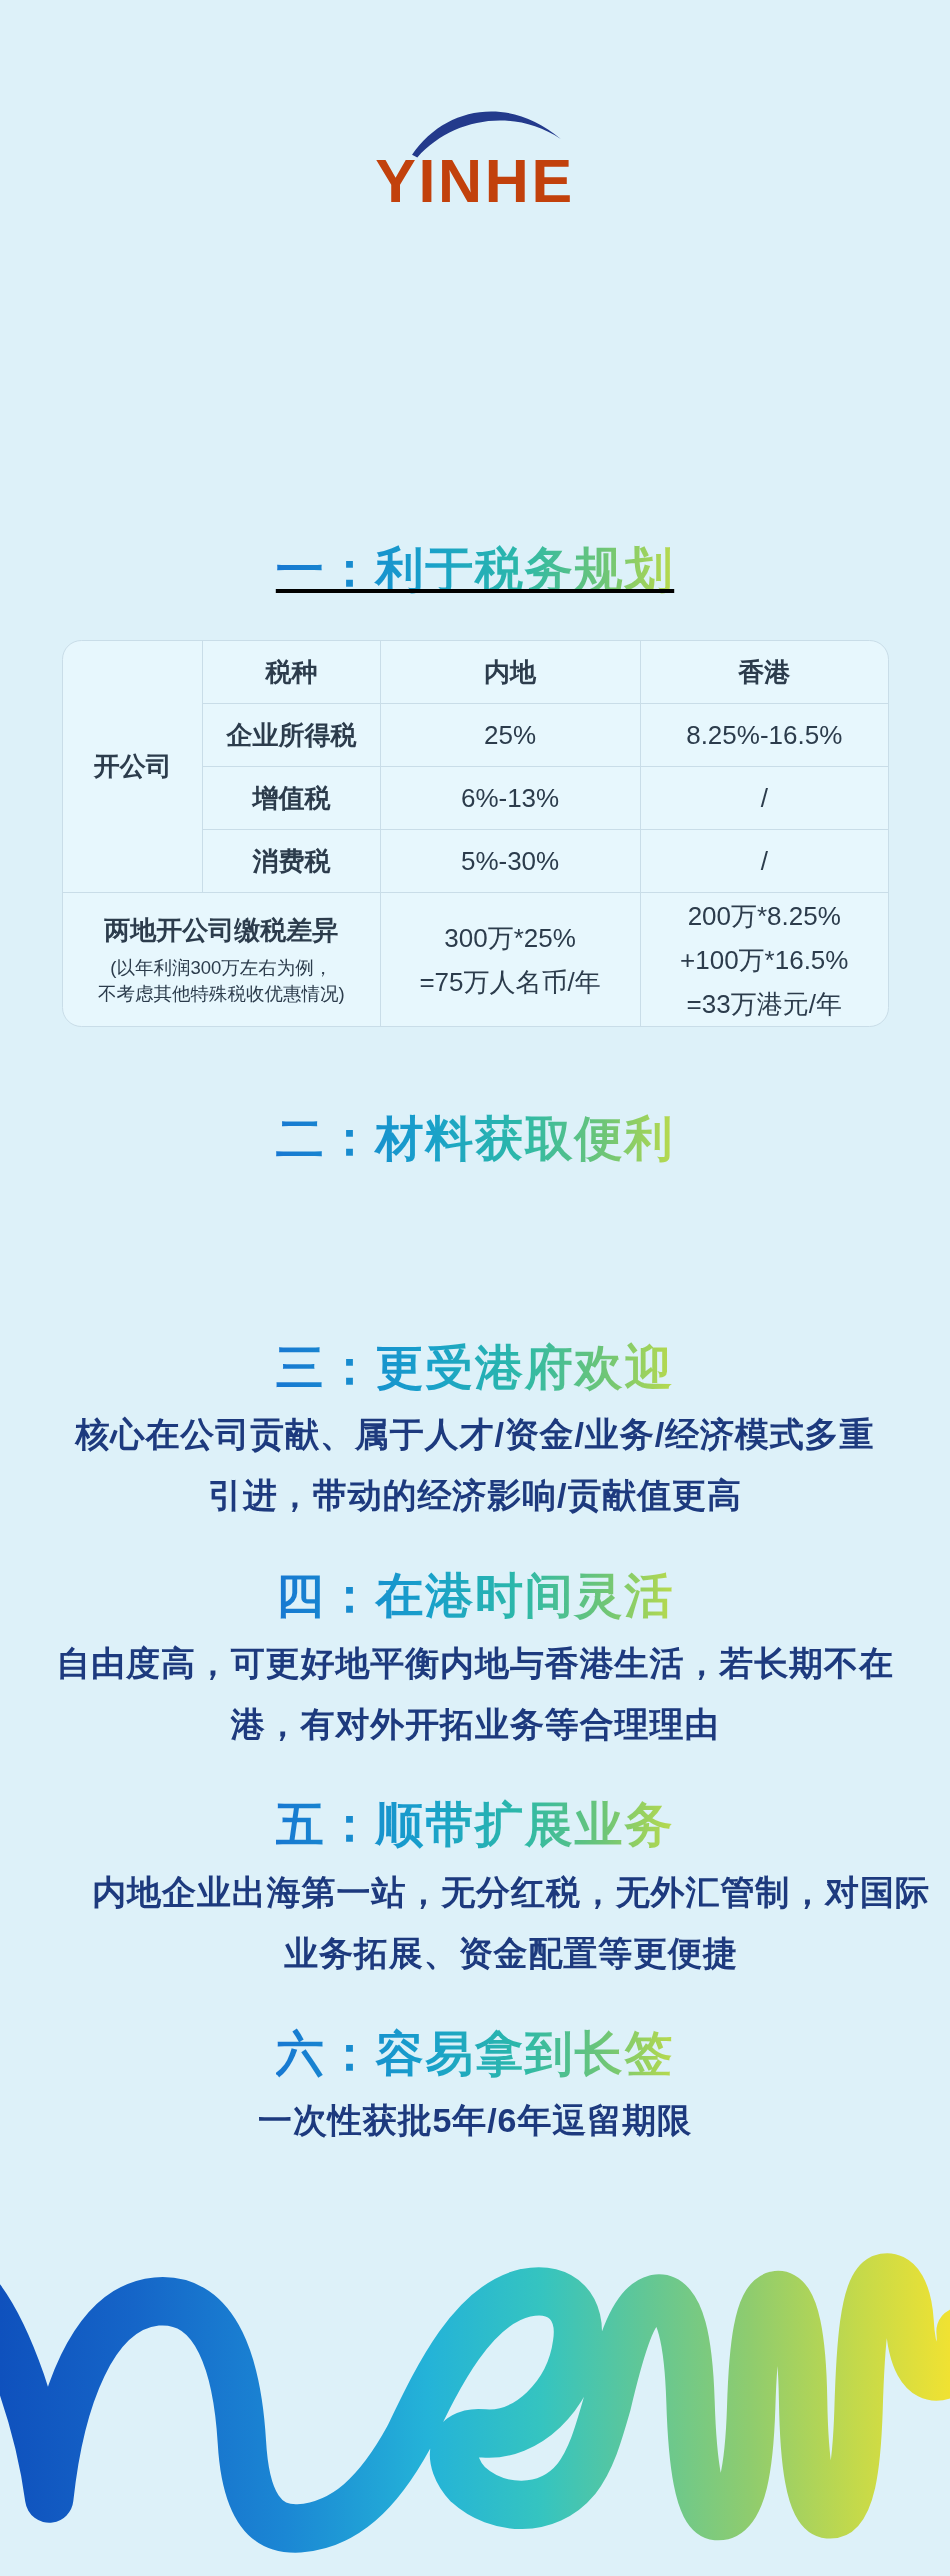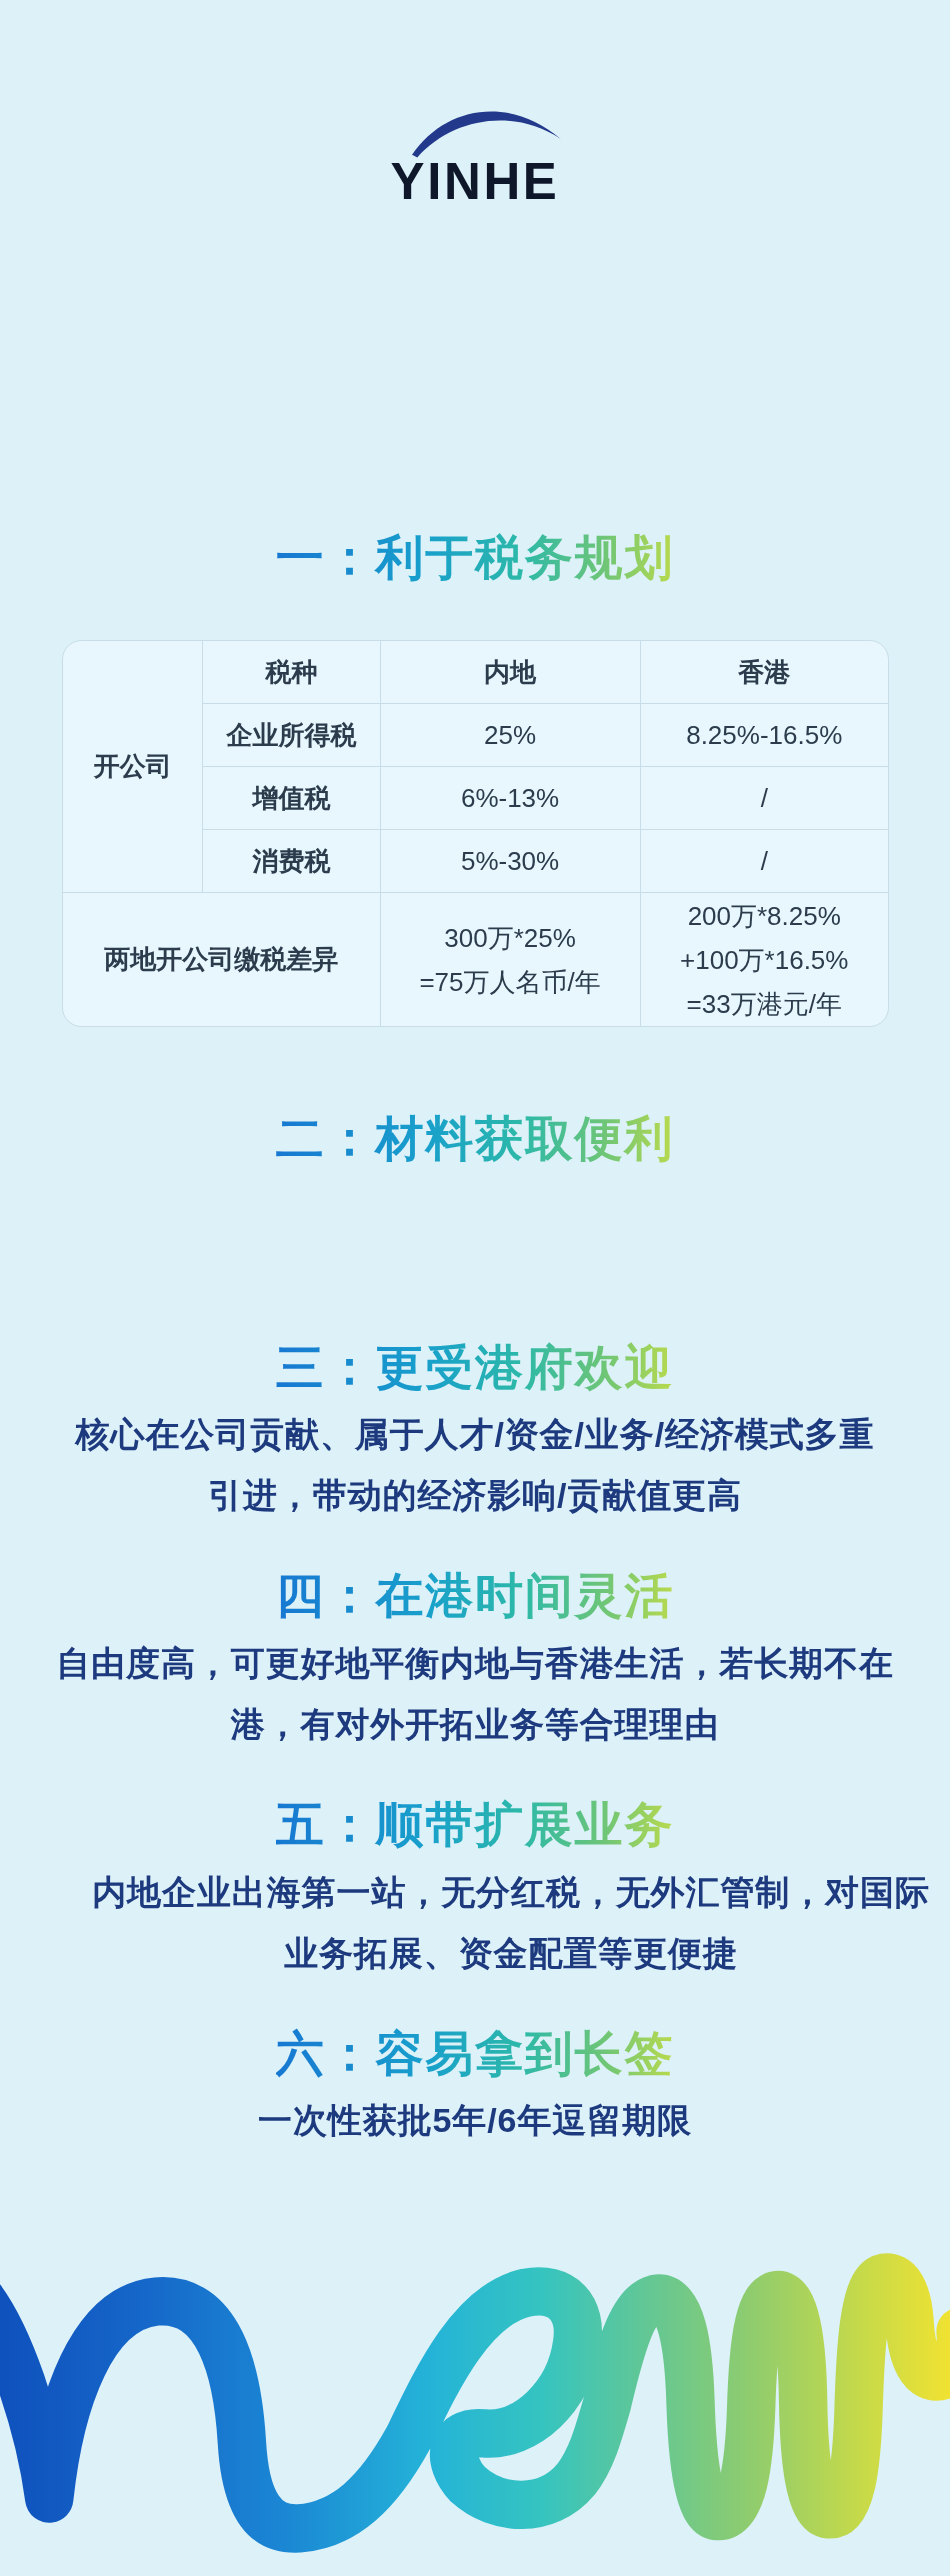--- a/index.html
+++ b/index.html
@@ -10,40 +10,39 @@
     margin:0 auto;
     background:#ddf1f9;
     overflow:hidden;
     font-family:"Liberation Sans","DejaVu Sans",sans-serif;
   }
 
   
   .logo{position:absolute;top:104px;left:0;width:100%;text-align:center;}
   .logo-arc{display:block;margin:0 auto -14px auto;width:164px;height:56px;transform:translateX(12.3px);}
   .logo-text{
-    font-size:51px;font-weight:800;letter-spacing:2.6px;
-    color:#0f172a;
-    margin-top:6px;
+    font-size:61px;font-weight:800;letter-spacing:2.6px;
+    color:#c2410c;
   }
 
   
   .title{position:absolute;top:264px;left:0;width:100%;text-align:center;color:#233b8b;}
   .title-line1{font-size:107px;font-weight:600;letter-spacing:3.5px;line-height:123px;}
   .title-line2{font-size:113px;font-weight:900;letter-spacing:3.5px;line-height:132px;}
 
   
   .sec-heading{
     text-align:center;
     font-size:48px;font-weight:800;letter-spacing:1.8px;
     background:linear-gradient(90deg,#1778d2 0%,#18a0cb 38%,#2db9a8 62%,#6cc578 82%,#b9da4d 100%);
     -webkit-background-clip:text;background-clip:text;
     color:transparent;
     display:table;margin:0 auto;
   }
-  .h1-pos{position:absolute;top:526px;left:0;right:0;}
+  .h1-pos{position:absolute;top:538px;left:0;right:0;text-decoration:underline;}
   .h2-pos{position:absolute;top:1107px;left:0;right:0;}
   .h3-pos{position:absolute;top:1336px;left:0;right:0;}
   .h4-pos{position:absolute;top:1564px;left:0;right:0;}
   .h5-pos{position:absolute;top:1793px;left:0;right:0;}
   .h6-pos{position:absolute;top:2022px;left:0;right:0;}
 
   
   .sec-body{position:absolute;left:0;width:100%;text-align:center;color:#1d3a7e;}
   .sec-body p{margin:0;font-size:34px;font-weight:700;line-height:61px;letter-spacing:0.9px;}
   .b2-pos{top:1175px;} .b3-pos{top:1404px;} .b4-pos{top:1633px;} .b5-pos{top:1862px;margin-left:36px;} .b6-pos{top:2090px;}
@@ -110,20 +109,24 @@
     <div class="cell br bb bold">增值税</div>
     <div class="cell br bb">6%-13%</div>
     <div class="cell bb">/</div>
 
     <div class="cell br bb bold">消费税</div>
     <div class="cell br bb">5%-30%</div>
     <div class="cell bb">/</div>
 
     <div class="cell br cell-summary-label">
       <div class="bold">两地开公司缴税差异</div>
+      <div class="summary-note">
+        <div>(以年利润300万左右为例，</div>
+        <div>不考虑其他特殊税收优惠情况)</div>
+      </div>
     </div>
     <div class="cell br vline">
       <div>300万*25%</div>
       <div>=75万人名币/年</div>
     </div>
     <div class="cell vline">
       <div>200万*8.25%</div>
       <div>+100万*16.5%</div>
       <div>=33万港元/年</div>
     </div>

